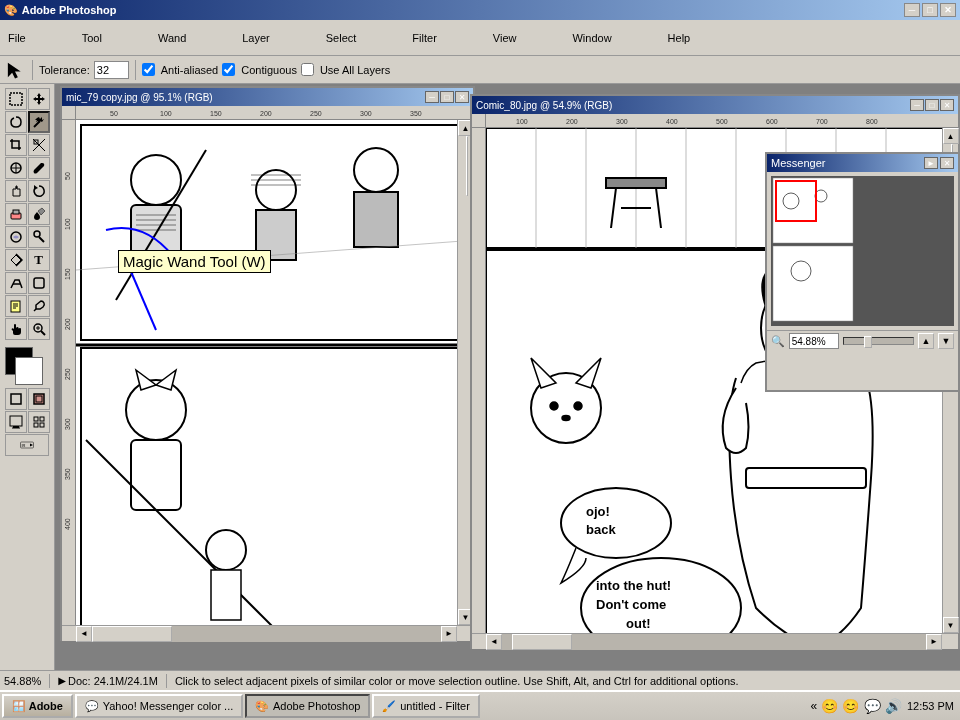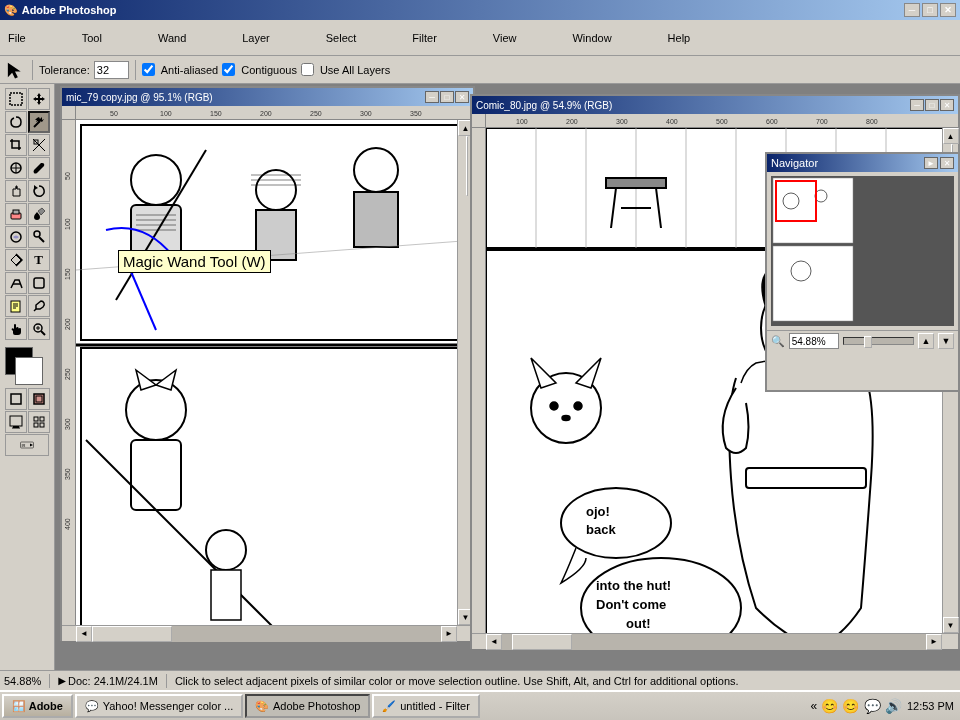--- a/index.html
+++ b/index.html
@@ -756,21 +756,21 @@
         </div>
         <div class="scroll-btn">►</div>
         <div style="width:16px;"></div>
       </div>
     </div>
 
   </div>
 
   <div style="position:absolute; right:0; top:68px; width:195px; height:240px; background:#d4d0c8; border:2px solid #888; z-index:30;">
     <div style="background: linear-gradient(to right, #0a246a, #a6caf0); color:white; height:18px; display:flex; align-items:center; justify-content:space-between; padding:0 4px;">
-      <span style="font-size:11px;">Navigator</span>
+      <span style="font-size:11px;">Messenger</span>
       <div style="display:flex; gap:2px;">
         <div style="width:14px;height:12px;background:#d4d0c8;border:1px solid #666;font-size:8px;display:flex;align-items:center;justify-content:center;">►</div>
         <div style="width:14px;height:12px;background:#d4d0c8;border:1px solid #666;font-size:8px;display:flex;align-items:center;justify-content:center;">✕</div>
       </div>
     </div>
 
     <div style="background:#404040; margin:4px; height:150px; position:relative; overflow:hidden;">
       
       <svg width="100%" height="100%" xmlns="http://www.w3.org/2000/svg">
         <rect width="100%" height="100%" fill="#555"></rect>

